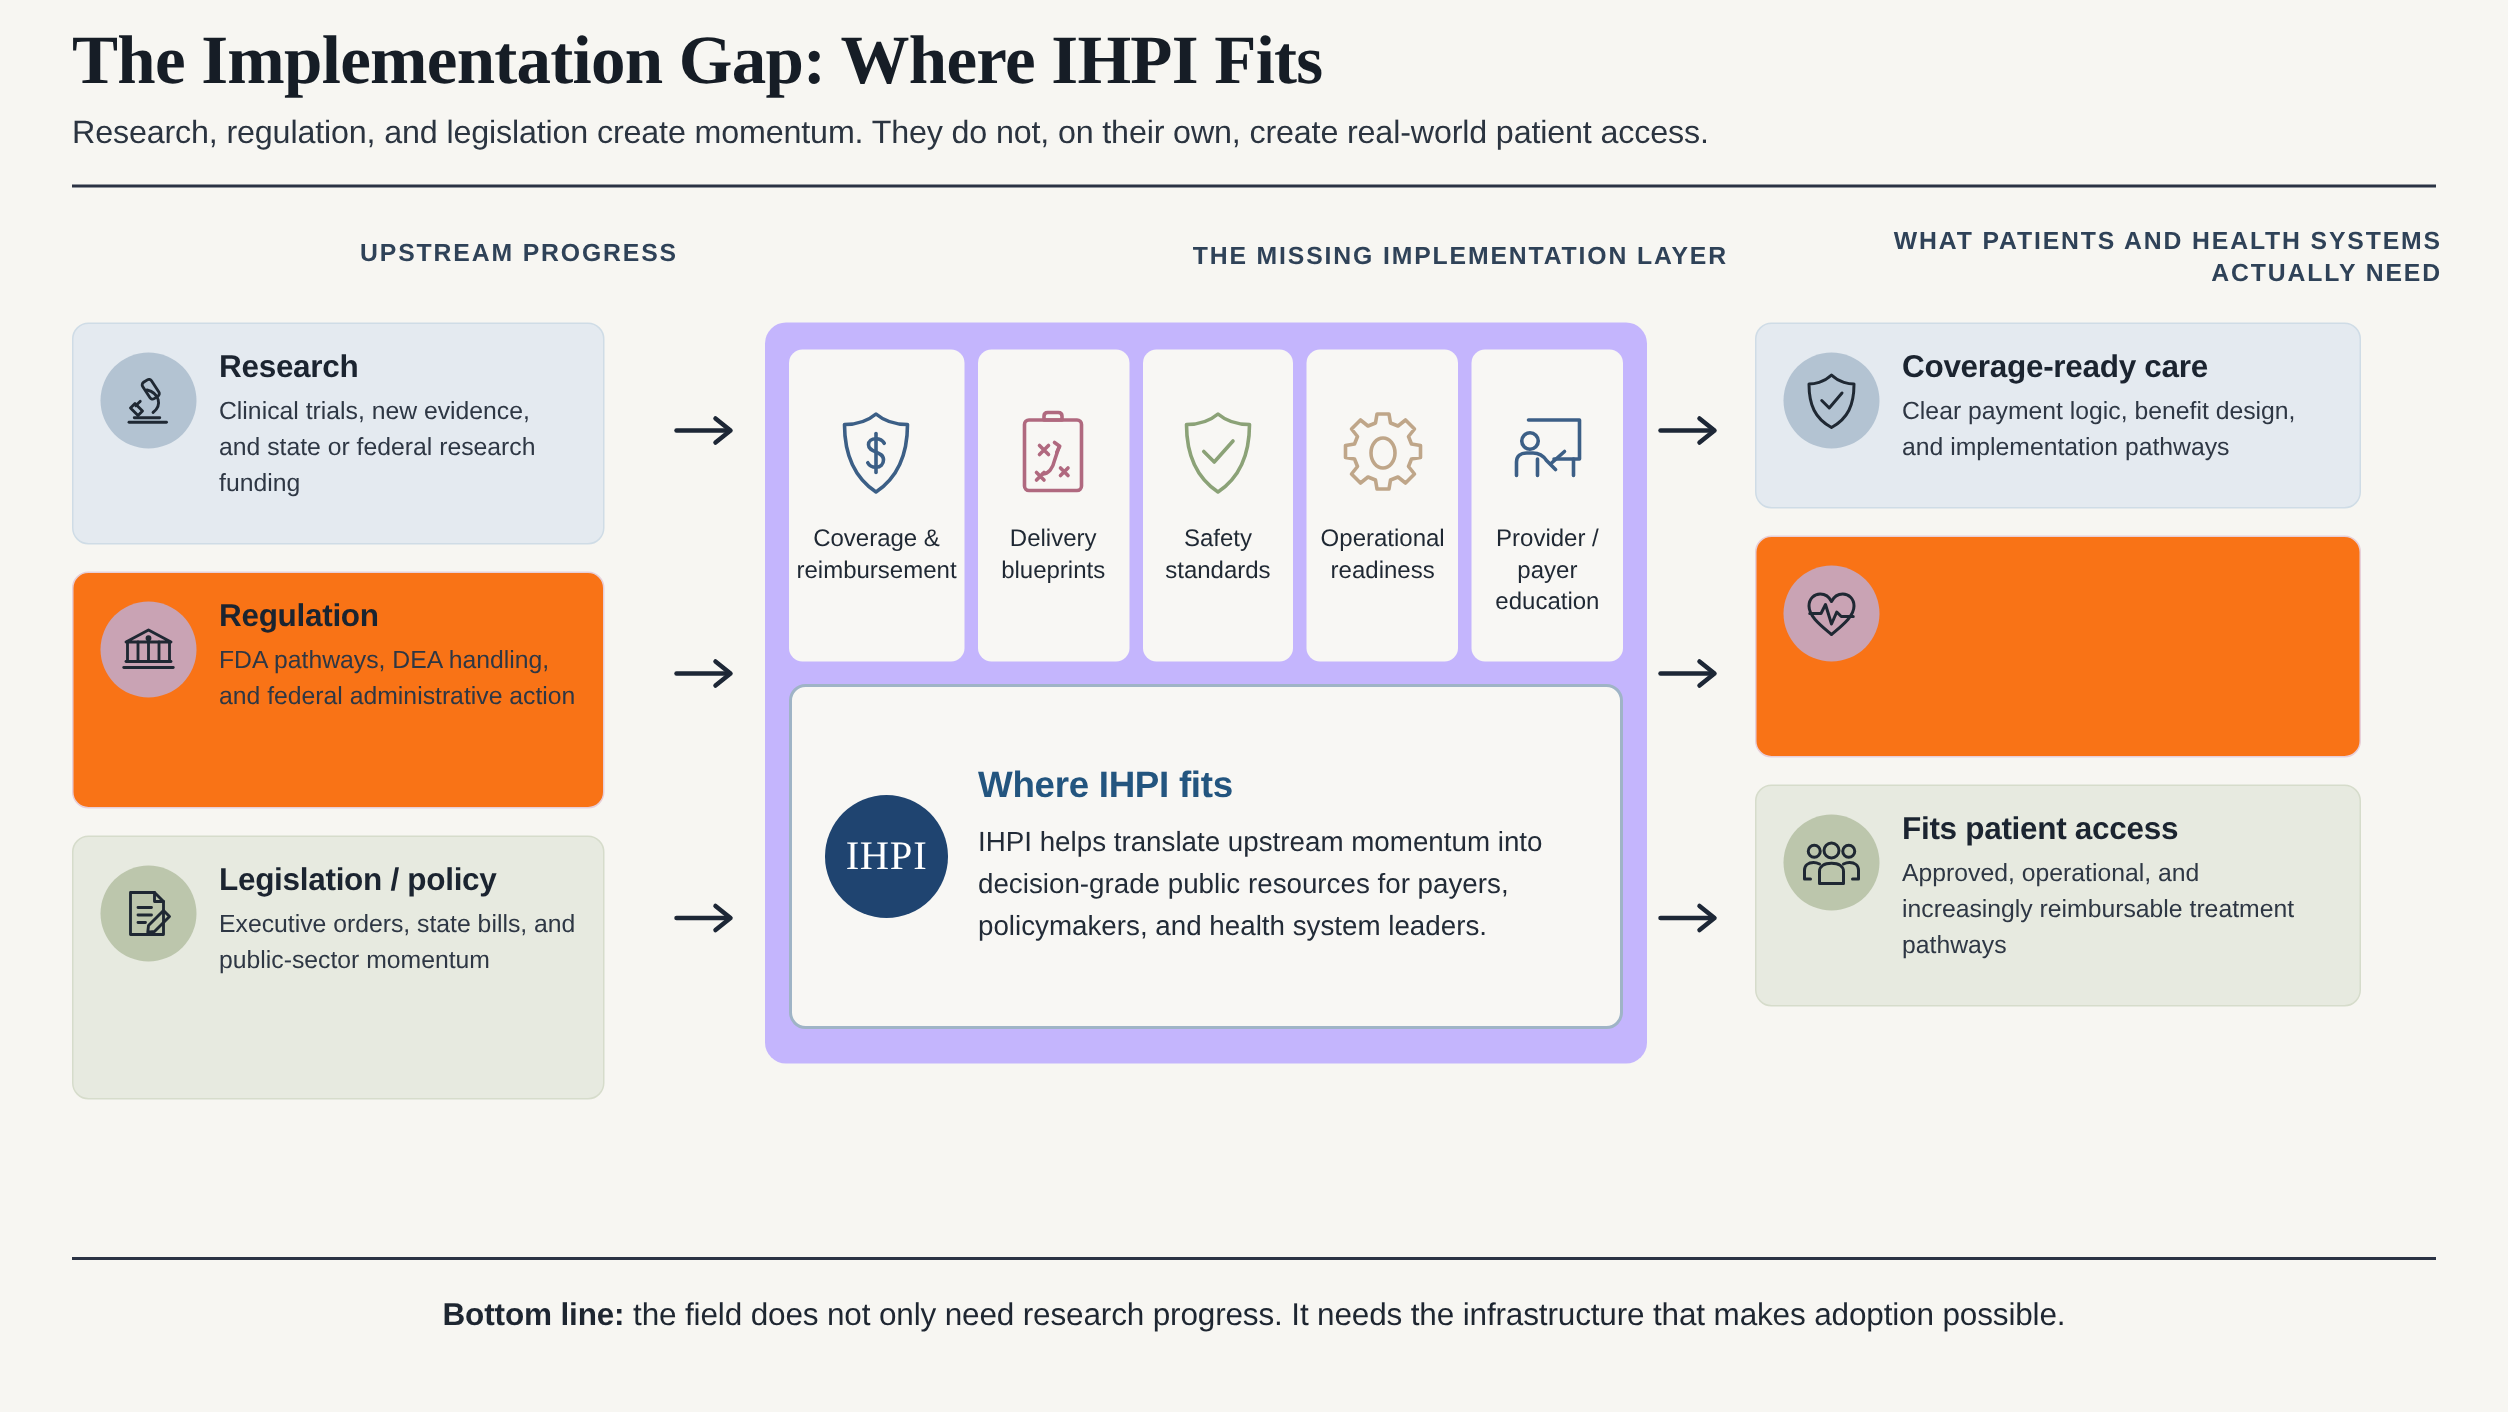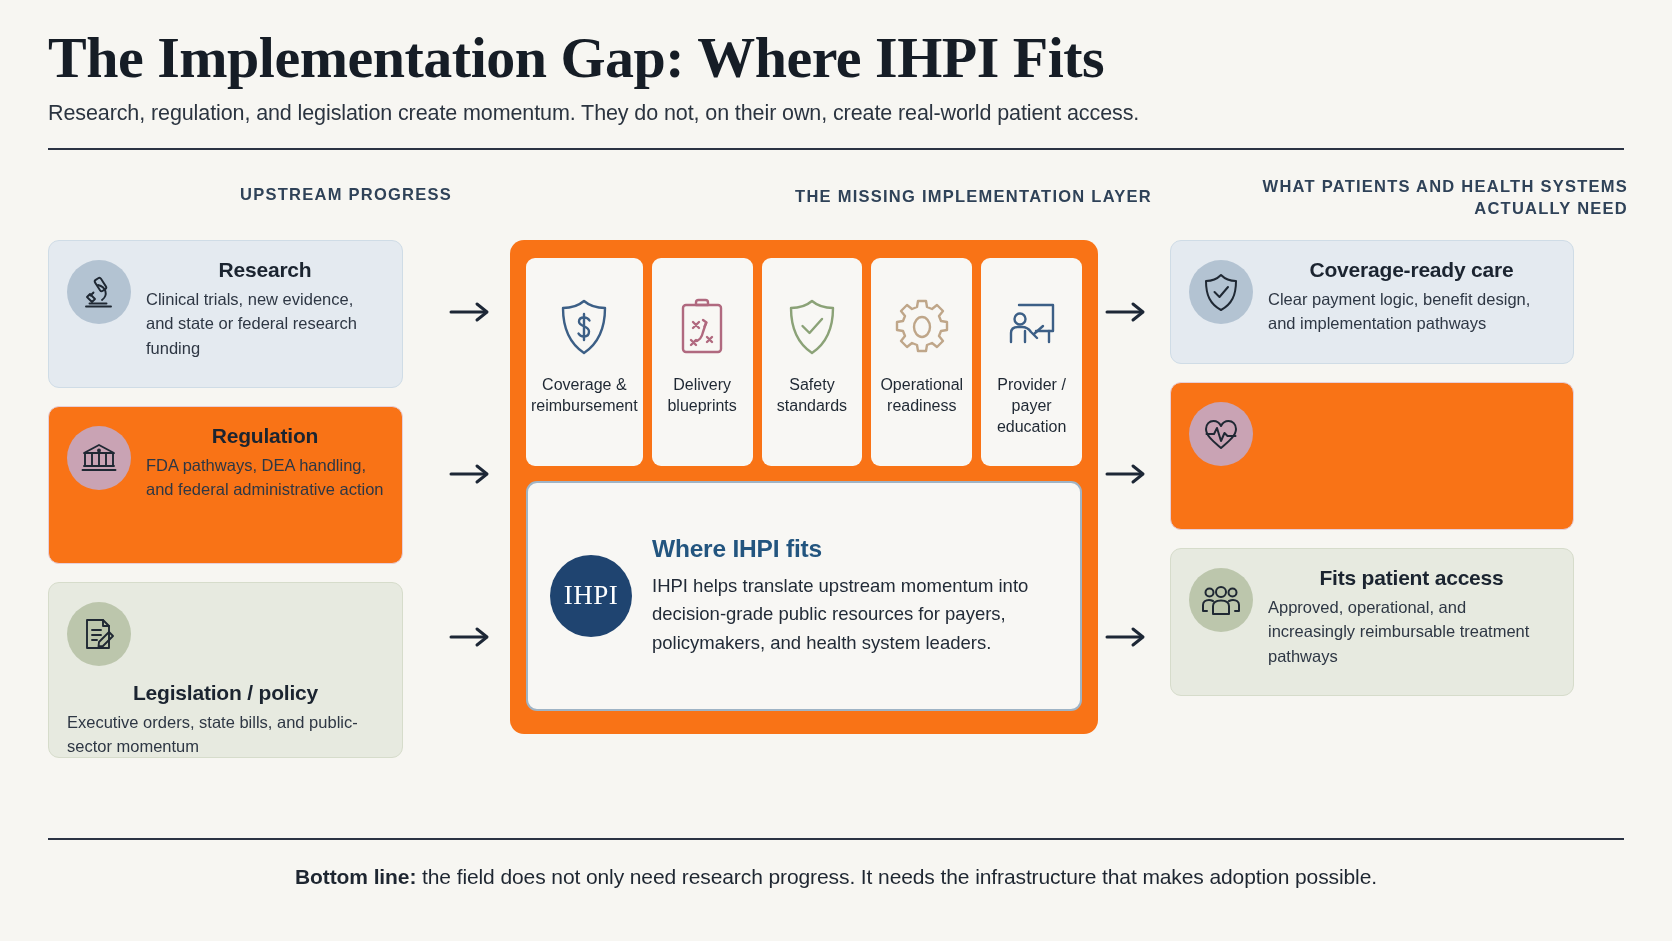--- a/index.html
+++ b/index.html
@@ -11,25 +11,25 @@
     font-family: "Liberation Sans", sans-serif;
     color: #1f2633;
     overflow: hidden;
   }
 
   .page { position: relative; width: 1672px; height: 941px; padding: 0 48px; }
 
   
   .title {
     font-family: "Liberation Serif", serif;
-    font-size: 58px;
+    font-size: 46px;
     font-weight: 700;
     letter-spacing: -0.5px;
     color: #161d26;
-    padding-top: 26px;
+    padding-top: 14px;
     line-height: 1.12;
   }
   .subtitle {
     font-size: 21.5px;
     color: #2b3440;
     padding-top: 10px;
     letter-spacing: -0.1px;
   }
   .rule-top {
     margin-top: 22px;
@@ -77,42 +77,41 @@
     display: flex;
     gap: 15px;
     align-items: flex-start;
   }
   .scard.blue  { background: #e4eaf0; border-color: #cfdce6; }
   .scard.pink  { background: #f97316; border-color: #e7cfd9; }
   .scard.green { background: #e7eae0; border-color: #d6dccb; }
 
   .scard-left  { height: 148px; }
   .scard-left.c2 { height: 158px; }
-  .scard-left.c3 { height: 176px; flex-direction: column; }
+  .scard-left.c3 { height: 176px; }
 
   .icon-circle {
     flex: 0 0 auto;
     width: 64px; height: 64px;
     border-radius: 50%;
     display: flex; align-items: center; justify-content: center;
     margin-top: 2px;
   }
   .ic-blue  { background: #b3c3d2; }
   .ic-pink  { background: #c9a3b4; }
   .ic-green { background: #bcc6ac; }
   .icon-circle svg { display: block; }
 
   .scard-body { flex: 1 1 auto; min-width: 0; }
   .scard-title {
     font-size: 21px;
     font-weight: 700;
     color: #1b2430;
     margin-bottom: 5px;
     letter-spacing: -0.2px;
-    text-align: center;
   }
   .scard-desc {
     font-size: 16.5px;
     line-height: 1.48;
     color: #2e3744;
   }
 
   
   .arrow {
     position: absolute;
@@ -127,21 +126,21 @@
   .a-r2 { left: 1056px; top: 222px; }
   .a-r3 { left: 1056px; top: 385px; }
 
   
   .center-panel {
     position: absolute;
     left: 462px;
     top: 0px;
     width: 588px;
     height: 494px;
-    background: #f97316;
+    background: #c4b5fd;
     border-radius: 14px;
     padding: 18px 16px 18px 16px;
   }
 
   .tiles {
     display: flex;
     gap: 9px;
     height: 208px;
   }
   .tile {

